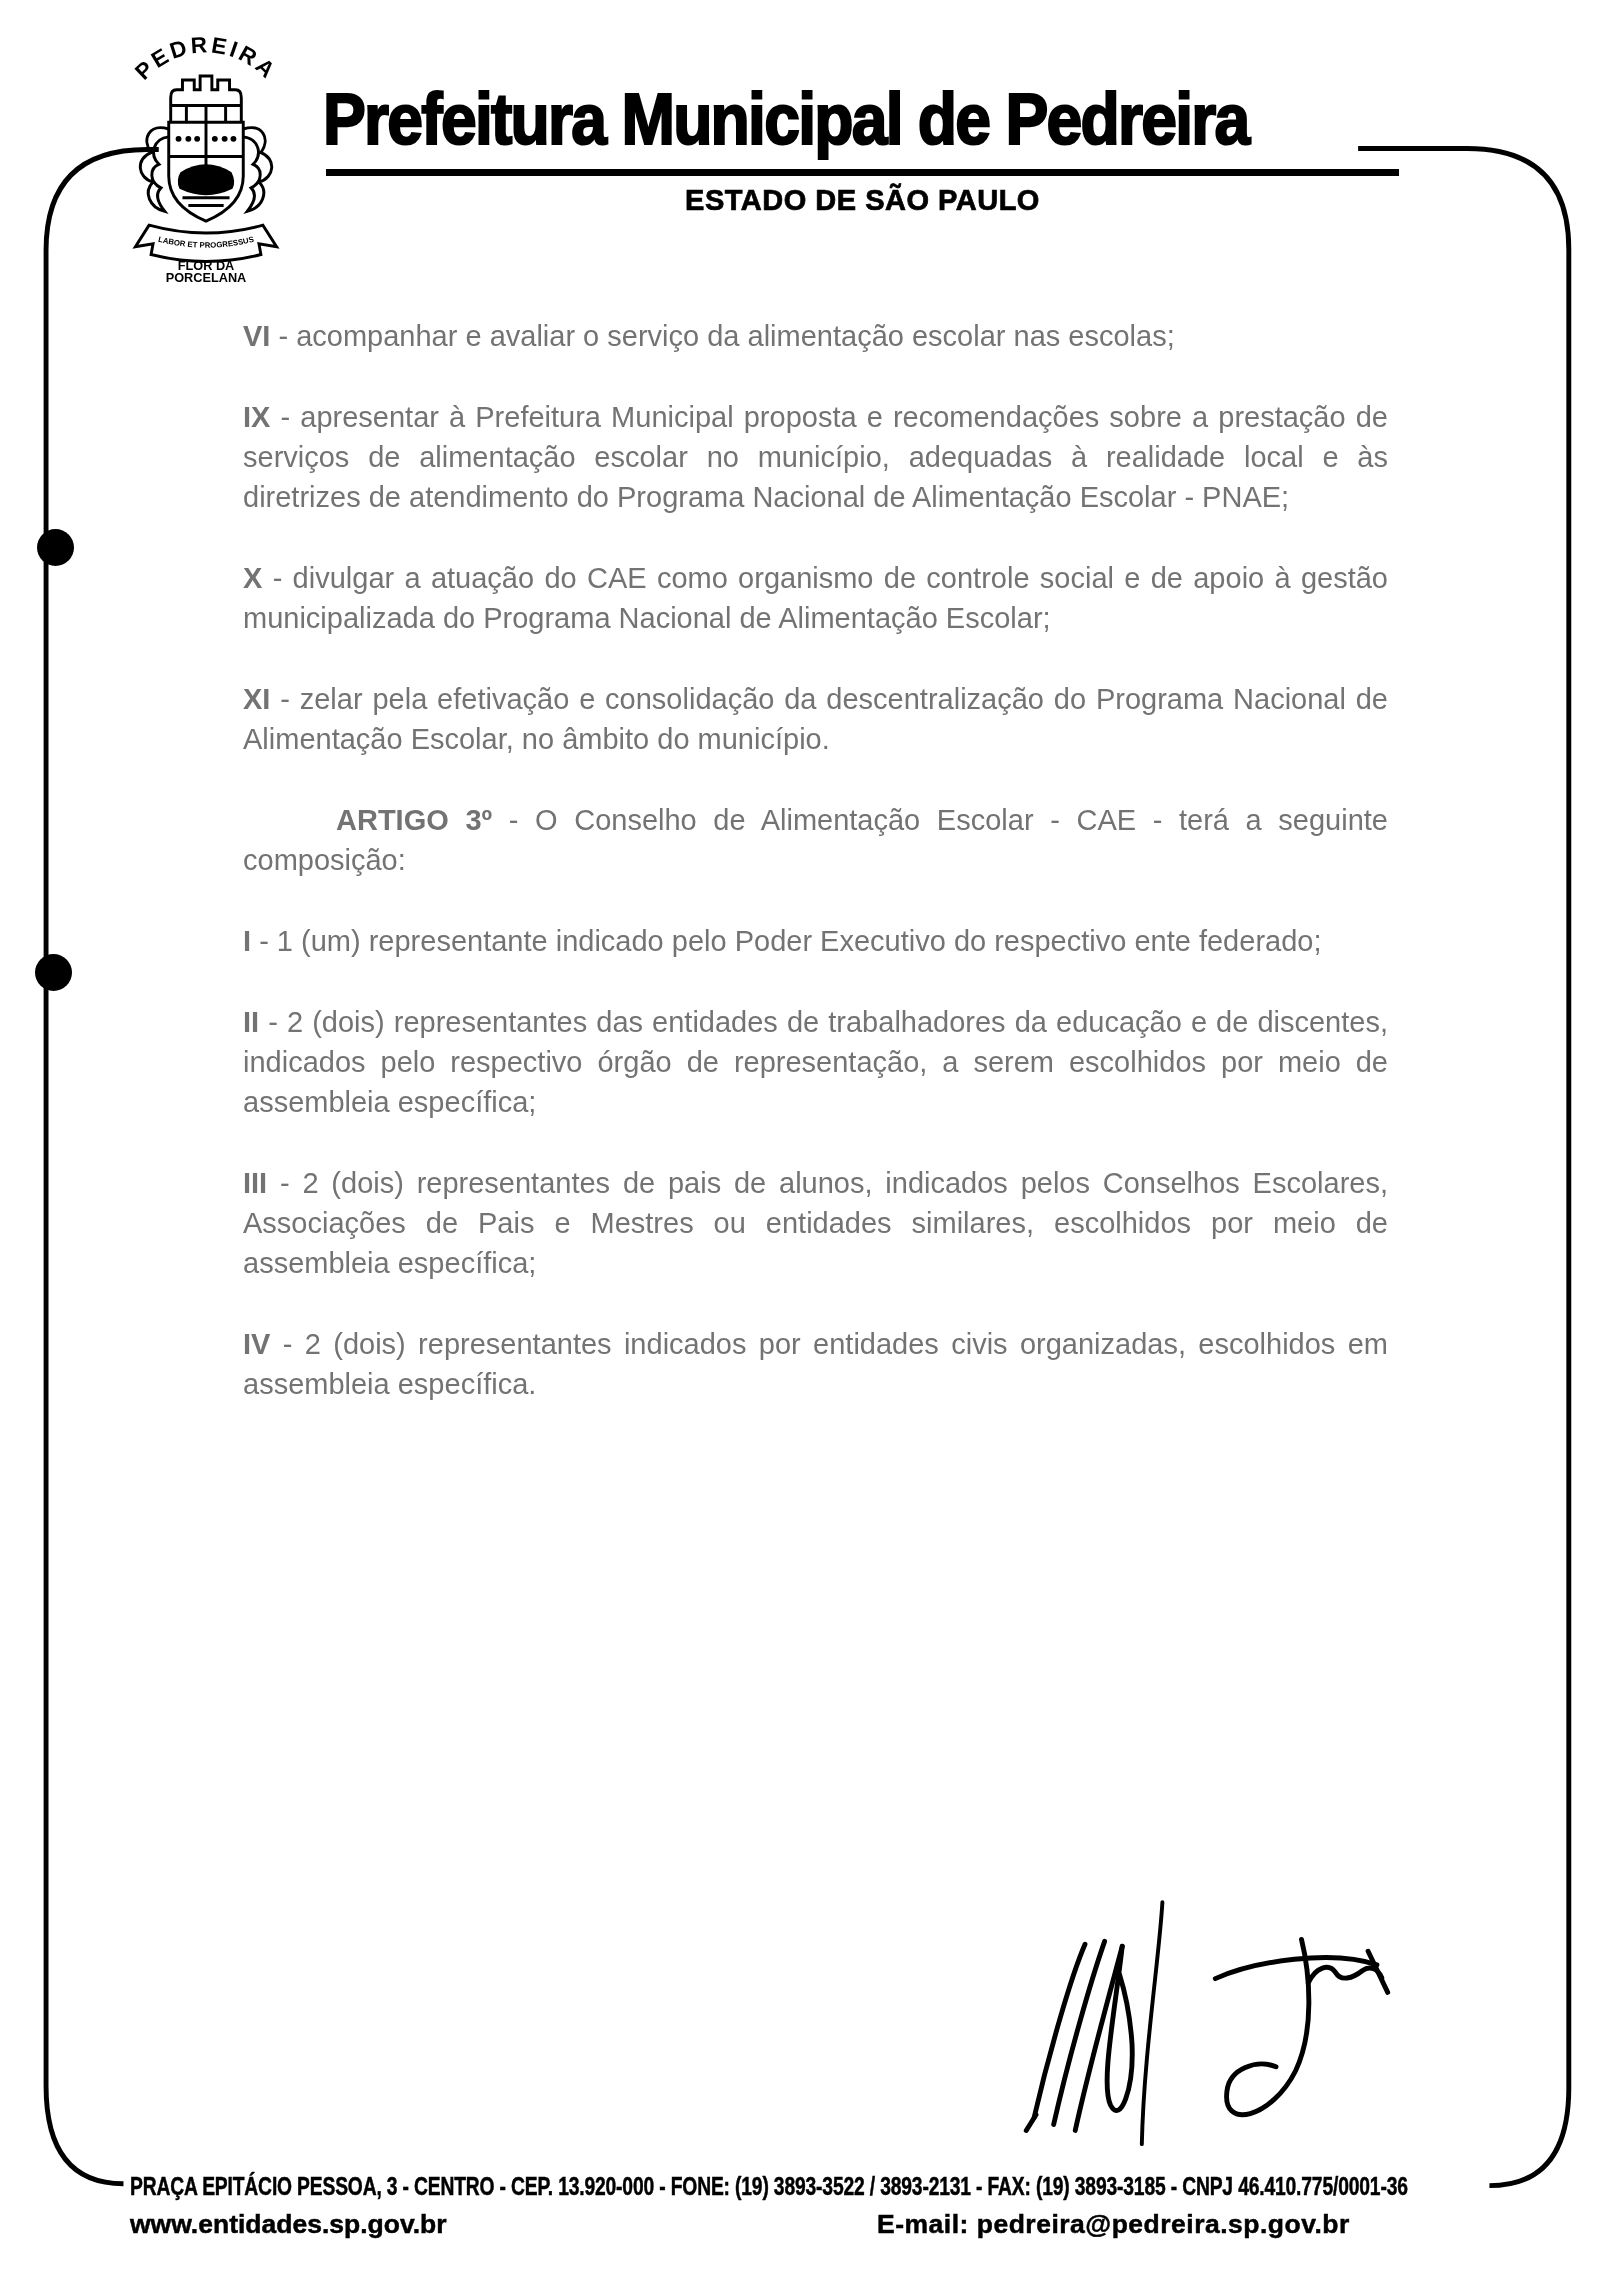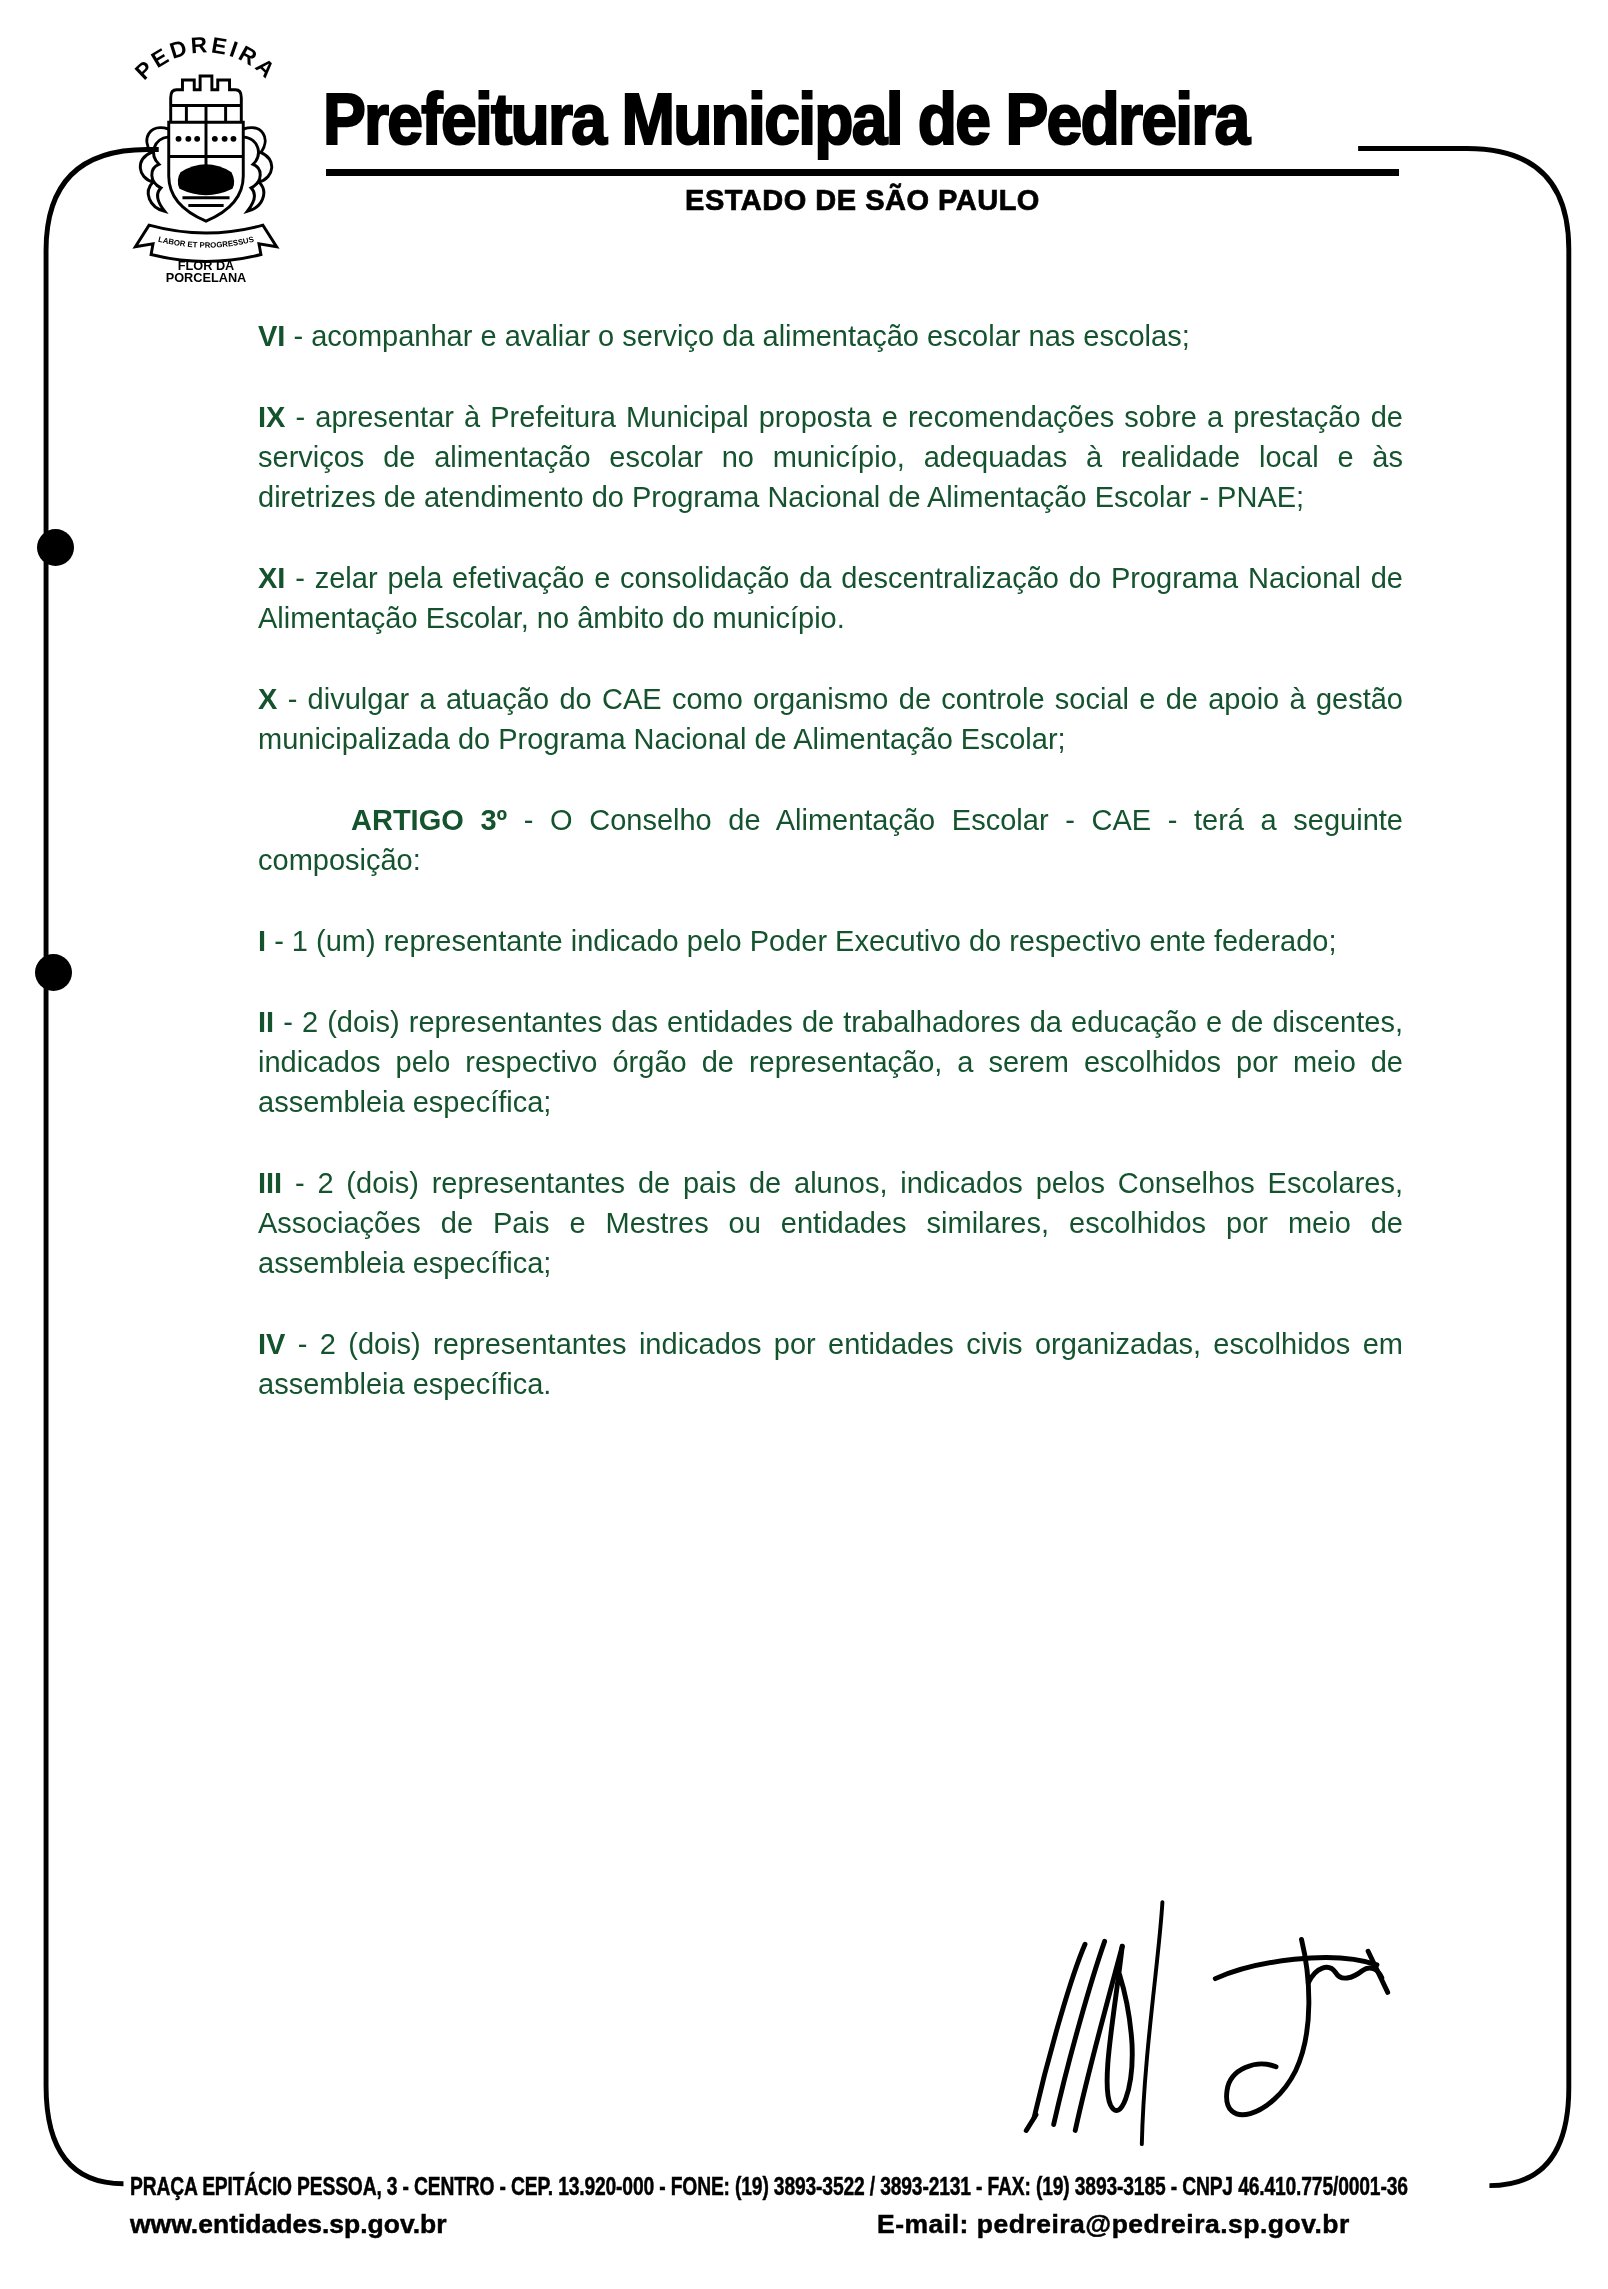--- a/index.html
+++ b/index.html
@@ -28,22 +28,21 @@
   .subtitle {
     position: absolute; left: 326px; top: 184px; width: 1073px;
     text-align: center; font-size: 29px; font-weight: 700;
     -webkit-text-stroke: 0.7px #000; letter-spacing: 0.5px;
   }
 
   
   .content {
     position: absolute; left: 243px; top: 316px; width: 1145px;
     font-size: 29px; line-height: 40px; text-align: justify;
-    color: #14532d;
-    margin-left: 15px;
+    color: #737373;
   }
   .para { margin: 0 0 41px 0; }
   .para b { font-weight: 700; }
   .para-indent { text-indent: 93px; }
 
   
   .hole { position: absolute; width: 37px; height: 37px; background: #000; border-radius: 50%; }
   .hole-1 { left: 37px; top: 529px; }
   .hole-2 { left: 35px; top: 954px; }
 
@@ -127,22 +126,22 @@
   <div class="main-title">Prefeitura Municipal de Pedreira</div>
   <div class="title-underline"></div>
   <div class="subtitle">ESTADO DE SÃO PAULO</div>
 
   <div class="hole hole-1"></div>
   <div class="hole hole-2"></div>
 
   <div class="content">
     <p class="para"><b>VI</b> <span>- acompanhar e avaliar o serviço da alimentação escolar nas escolas;</span></p>
     <p class="para"><b>IX</b> <span>- apresentar à Prefeitura Municipal proposta e recomendações sobre a prestação de serviços de alimentação escolar no município, adequadas à realidade local e às diretrizes de atendimento do Programa Nacional de Alimentação Escolar - PNAE;</span></p>
+    <p class="para"><b>X</b> <span>- divulgar a atuação do CAE como organismo de controle social e de apoio à gestão municipalizada do Programa Nacional de Alimentação Escolar;</span></p>
     <p class="para"><b>XI</b> <span>- zelar pela efetivação e consolidação da descentralização do Programa Nacional de Alimentação Escolar, no âmbito do município.</span></p>
-    <p class="para"><b>X</b> <span>- divulgar a atuação do CAE como organismo de controle social e de apoio à gestão municipalizada do Programa Nacional de Alimentação Escolar;</span></p>
     <p class="para para-indent"><b>ARTIGO 3º</b> <span>- O Conselho de Alimentação Escolar - CAE - terá a seguinte composição:</span></p>
     <p class="para"><b>I</b> <span>- 1 (um) representante indicado pelo Poder Executivo do respectivo ente federado;</span></p>
     <p class="para"><b>II</b> <span>- 2 (dois) representantes das entidades de trabalhadores da educação e de discentes, indicados pelo respectivo órgão de representação, a serem escolhidos por meio de assembleia específica;</span></p>
     <p class="para"><b>III</b> <span>- 2 (dois) representantes de pais de alunos, indicados pelos Conselhos Escolares, Associações de Pais e Mestres ou entidades similares, escolhidos por meio de assembleia específica;</span></p>
     <p class="para"><b>IV</b> <span>- 2 (dois) representantes indicados por entidades civis organizadas, escolhidos em assembleia específica.</span></p>
   </div>
 
   <svg class="signatures-svg" width="431" height="270" viewBox="0 0 440 275">
     <g stroke="#000" fill="none" stroke-width="5" stroke-linecap="round" transform="translate(35,0)">
       <path d="M2,238 L12,222"></path>

